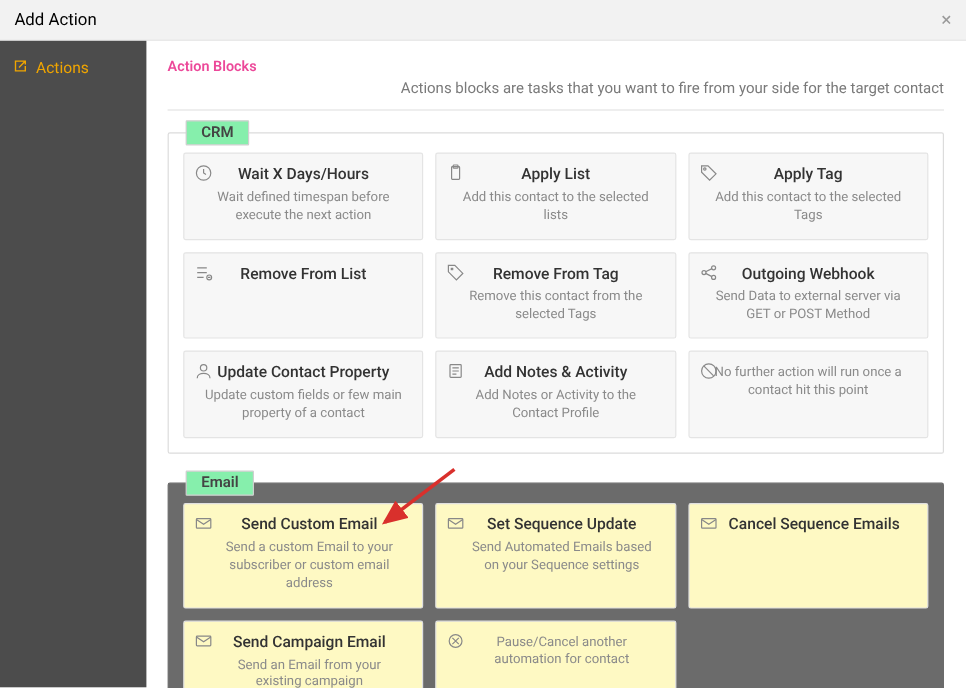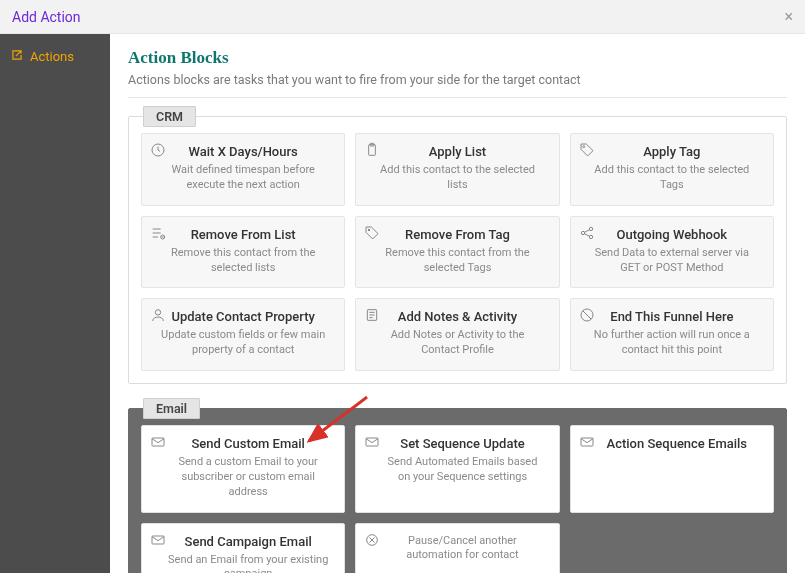--- a/index.html
+++ b/index.html
@@ -17,83 +17,83 @@
     height: 34px;
     background: #f2f2f2;
     border-bottom: 1px solid #e6e6e6;
     display: flex;
     align-items: center;
     padding: 0 12px;
     justify-content: space-between;
   }
   .titlebar .title {
     font-size: 14px;
-    color: #6d28d9;
+    color: #000000;
   }
   .titlebar .close {
     font-size: 16px;
     color: #9a9a9a;
     cursor: pointer;
     line-height: 1;
   }
   
   .body {
     display: flex;
     height: calc(100% - 34px);
   }
   .sidebar {
-    width: 110px;
+    width: 122px;
     background: #4c4c4c;
     padding-top: 6px;
   }
   .sidebar-item {
     display: flex;
     align-items: center;
     gap: 6px;
     padding: 8px 10px;
     color: #f0a500;
     font-size: 13px;
     cursor: pointer;
   }
   .sidebar-item svg { width: 14px; height: 14px; fill: #f0a500; }
   .main {
     flex: 1;
     padding: 14px 18px 24px 18px;
     overflow: auto;
   }
   .main h1 {
-    font-size: 17px;
+    font-size: 12px;
     font-weight: 600;
-    color: #0f766e;
+    color: #ec4899;
     margin-bottom: 4px;
-    font-family: Liberation Serif, serif;
   }
   .main .subtitle {
     font-size: 12.5px;
     color: #7a7a7a;
     margin-bottom: 10px;
+    text-align: right;
   }
   .hr { border: none; border-top: 1px solid #e3e3e3; margin-bottom: 18px; }
 
   .section {
     border: 1px solid #dcdcdc;
     border-radius: 2px;
     padding: 16px 12px 12px 12px;
     position: relative;
     margin-bottom: 24px;
   }
   .section.dark {
     background: #6b6b6b;
     border-color: #6b6b6b;
   }
   .section-legend {
     position: absolute;
     top: -11px;
     left: 14px;
-    background: #e5e5e5;
+    background: #86efac;
     border: 1px solid #cfcfcf;
     padding: 2px 12px;
     font-size: 12.5px;
     font-weight: 600;
     color: #444;
     border-radius: 1px;
   }
   .grid {
     display: grid;
     grid-template-columns: repeat(3, 1fr);
@@ -103,21 +103,21 @@
     background: #f7f7f7;
     border: 1px solid #e4e4e4;
     border-radius: 2px;
     padding: 10px 10px 12px 10px;
     text-align: center;
     position: relative;
     cursor: pointer;
     min-height: 68px;
   }
   .section.dark .card {
-    background: #ffffff;
+    background: #fef9c3;
     border-color: #e0e0e0;
     padding-left: 20px;
   }
   .card .icon {
     position: absolute;
     top: 8px; left: 8px;
     width: 16px; height: 16px;
     color: #888;
   }
   .card .icon svg { width: 16px; height: 16px; fill: none; stroke: #888; stroke-width: 1.5; }
@@ -198,21 +198,20 @@
           <div class="cdesc">Add this contact to the selected Tags</div>
         </div>
 
         <div class="card">
           <span class="icon"><svg viewBox="0 0 24 24">
                 <path d="M4 6h12M4 12h12M4 18h8"></path>
                 <circle cx="19" cy="18" r="3"></circle>
                 <path d="M17.5 18h3"></path>
               </svg></span>
           <div class="ctitle">Remove From List</div>
-          <div class="cdesc">Remove this contact from the selected lists</div>
         </div>
 
         <div class="card">
           <span class="icon"><svg viewBox="0 0 24 24">
                 <path d="M3 3h8l10 10-8 8L3 11V3z"></path>
                 <path d="M6 6l3 3M9 6l-3 3"></path>
               </svg></span>
           <div class="ctitle">Remove From Tag</div>
           <div class="cdesc">Remove this contact from the selected Tags</div>
         </div>
@@ -244,21 +243,20 @@
               </svg></span>
           <div class="ctitle">Add Notes &amp; Activity</div>
           <div class="cdesc">Add Notes or Activity to the Contact Profile</div>
         </div>
 
         <div class="card">
           <span class="icon"><svg viewBox="0 0 24 24">
                 <circle cx="12" cy="12" r="9"></circle>
                 <path d="M6 6l12 12"></path>
               </svg></span>
-          <div class="ctitle">End This Funnel Here</div>
           <div class="cdesc">No further action will run once a contact hit this point</div>
         </div>
 
       </div>
     </div>
 
     <div class="section dark" style="position:relative;">
       <div class="section-legend">Email</div>
 
       <svg class="arrow" style="left:168px; top:-16px;" width="80" height="60" viewBox="0 0 80 60">
@@ -288,21 +286,21 @@
               </svg></span>
           <div class="ctitle">Set Sequence Update</div>
           <div class="cdesc">Send Automated Emails based on your Sequence settings</div>
         </div>
 
         <div class="card">
           <span class="icon"><svg viewBox="0 0 24 24">
                 <rect x="3" y="6" width="18" height="12" rx="1"></rect>
                 <path d="M3 7l9 6 9-6"></path>
               </svg></span>
-          <div class="ctitle">Action Sequence Emails</div>
+          <div class="ctitle">Cancel Sequence Emails</div>
         </div>
 
         <div class="card">
           <span class="icon"><svg viewBox="0 0 24 24">
                 <rect x="3" y="6" width="18" height="12" rx="1"></rect>
                 <path d="M3 7l9 6 9-6"></path>
               </svg></span>
           <div class="ctitle">Send Campaign Email</div>
           <div class="cdesc">Send an Email from your existing campaign</div>
         </div>

